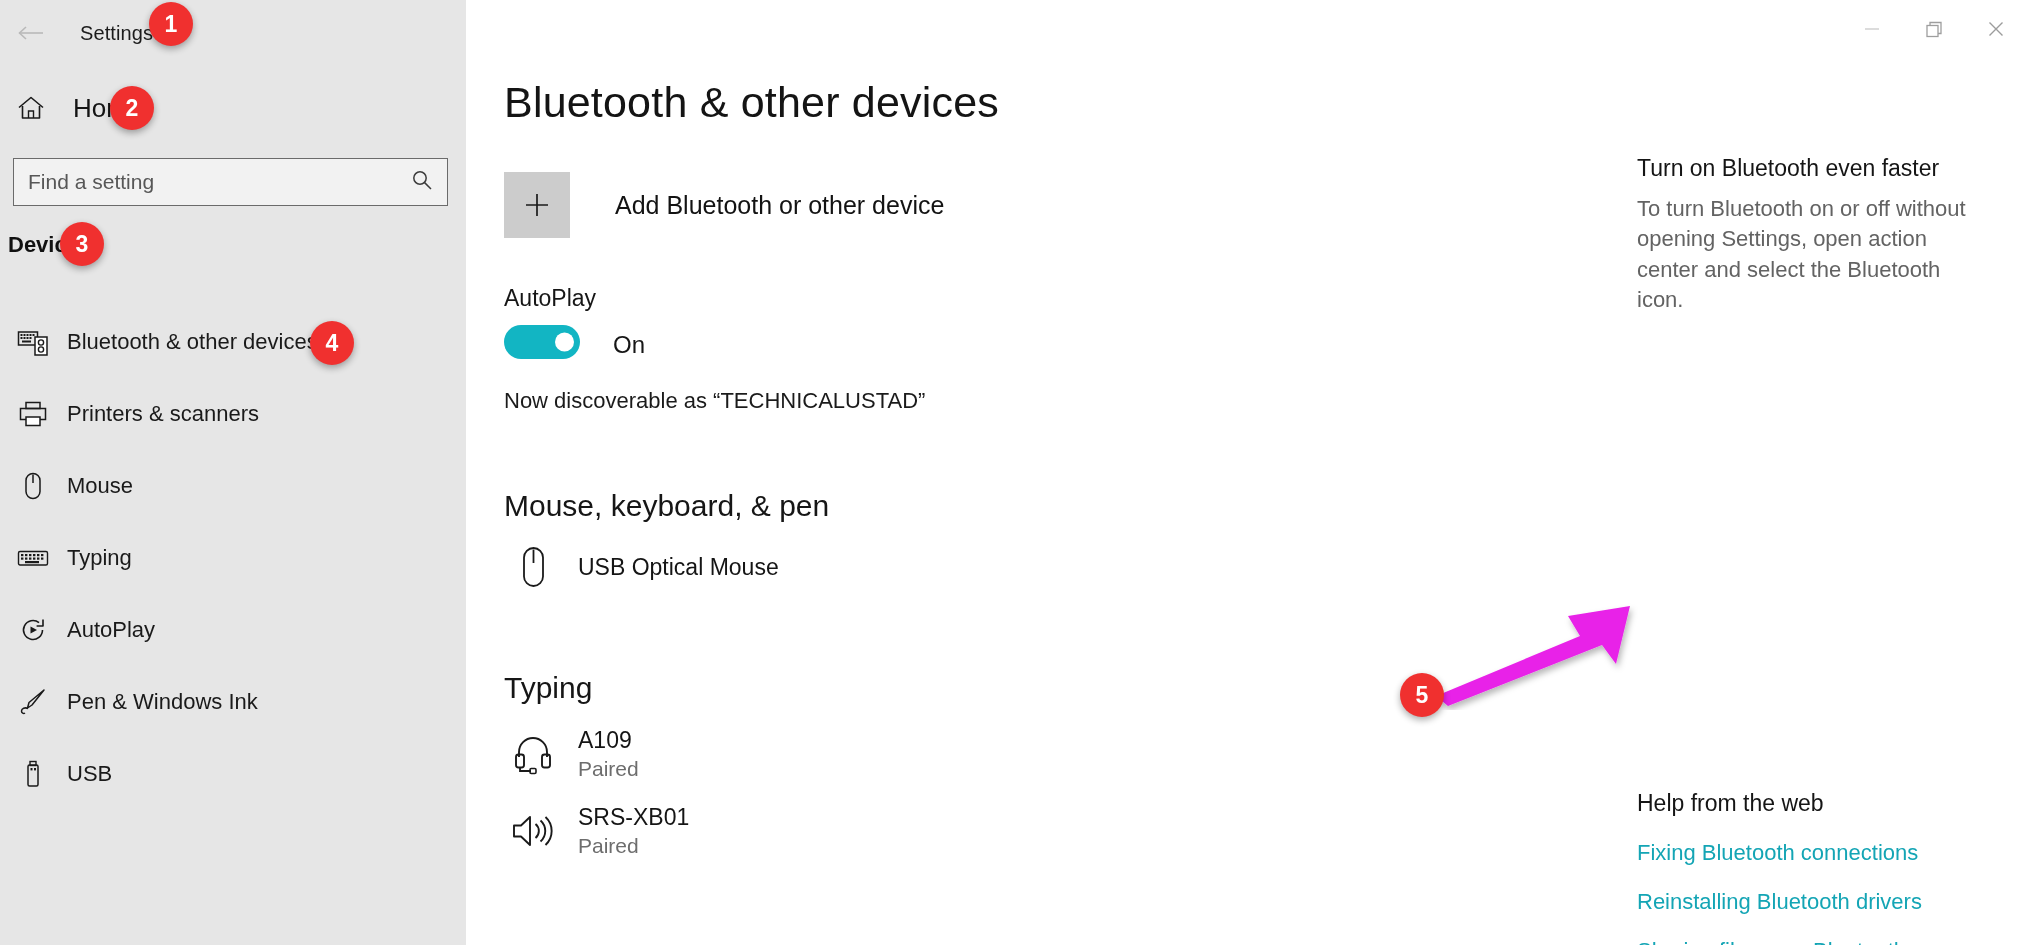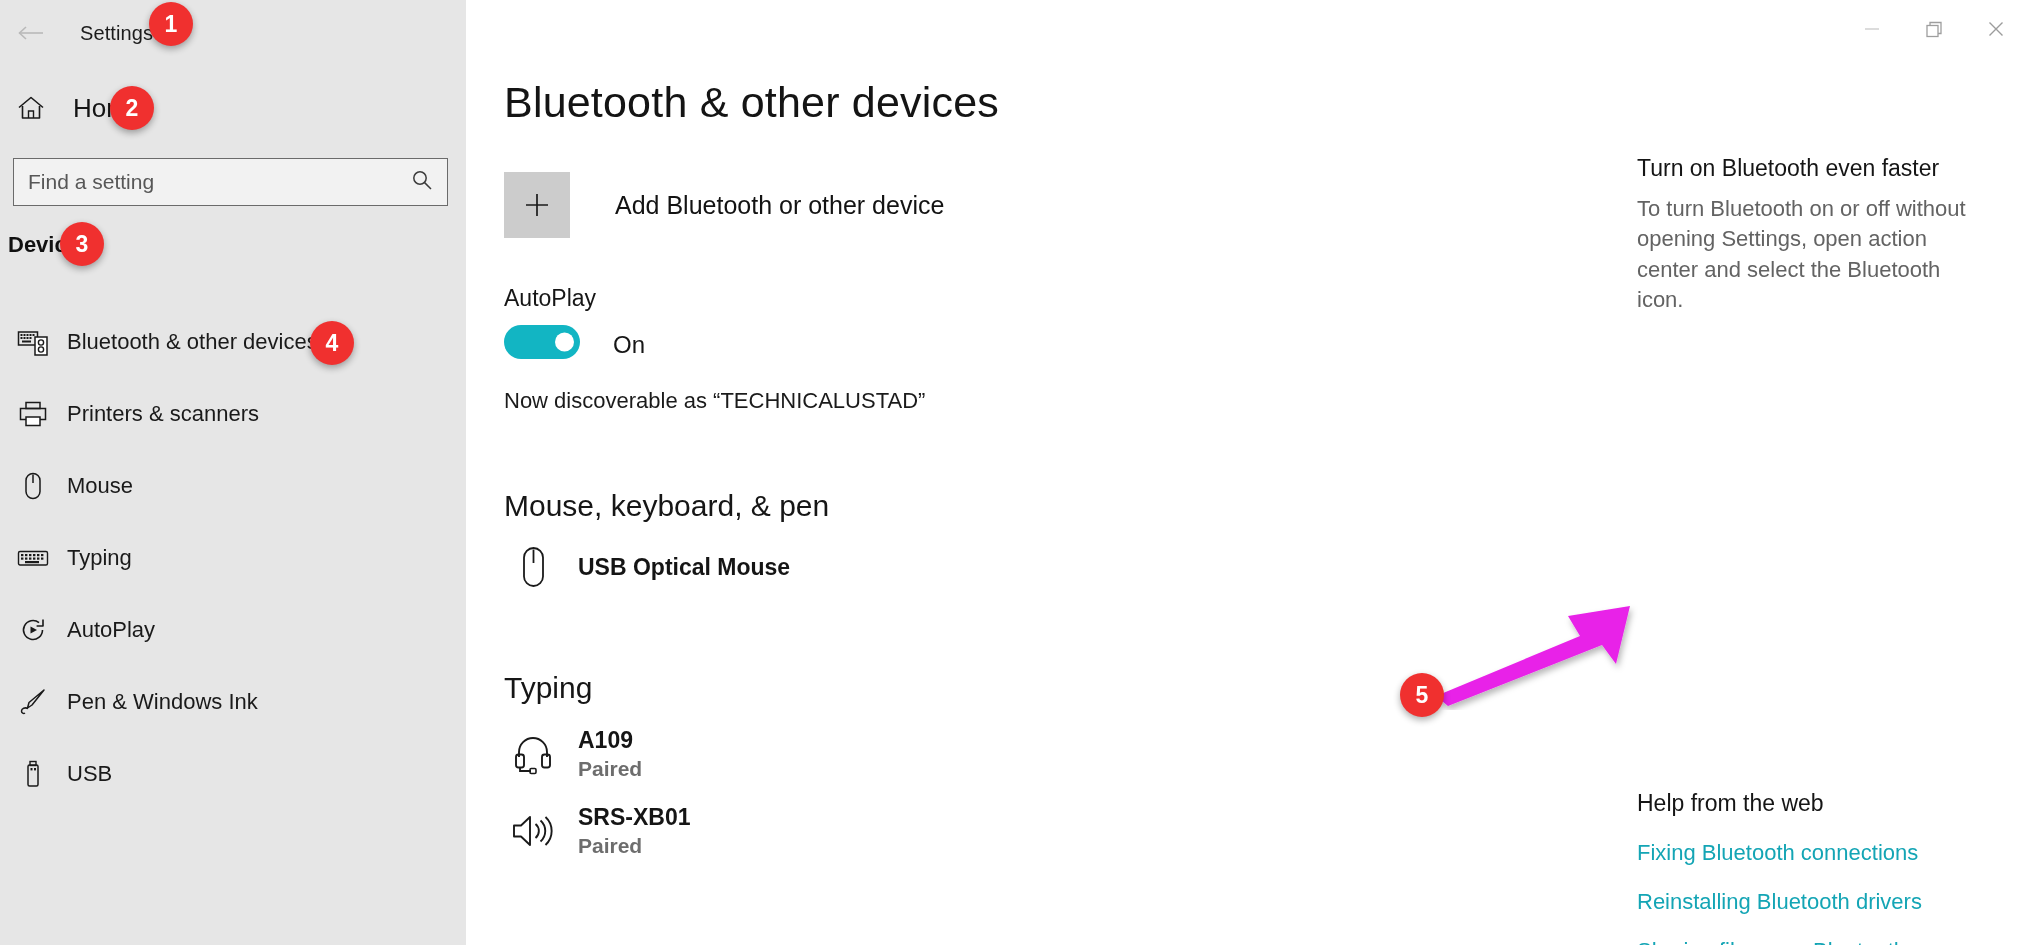--- a/index.html
+++ b/index.html
@@ -103,21 +103,21 @@
   }
   .toggle-state { font-size:24px; color:#161616; margin-left:33px; }
 
   .discoverable { position:absolute; left:38px; top:388px; font-size:22px; color:#1b1b1b; }
 
   .group-title { font-size:30px; color:#161616; font-weight:400; }
 
   #grp-mouse { position:absolute; left:38px; top:489px; }
   #grp-audio { position:absolute; left:38px; top:671px; }
 
-  .dev-row { display:flex; align-items:center; margin-top:21px;font-weight:bold; }
+  .dev-row { display:flex; align-items:center; margin-top:21px; }
   .dev-ico { width:58px; min-width:58px; display:flex; align-items:center; justify-content:center; }
   .dev-txt { margin-left:16px; }
   .dev-name { font-size:23px; color:#151515; line-height:1.25; }
   .dev-sub { font-size:21px; color:#6d6d6d; line-height:1.3; margin-top:8px; }
 
   
   #rail { position:absolute; left:1637px; top:0; width:390px; height:945px; }
   .rail-h { font-size:23px; color:#151515; font-weight:400; }
   .rail-p { font-size:22px; color:#636363; line-height:1.38; margin-top:12px; }
   .rail-link {

